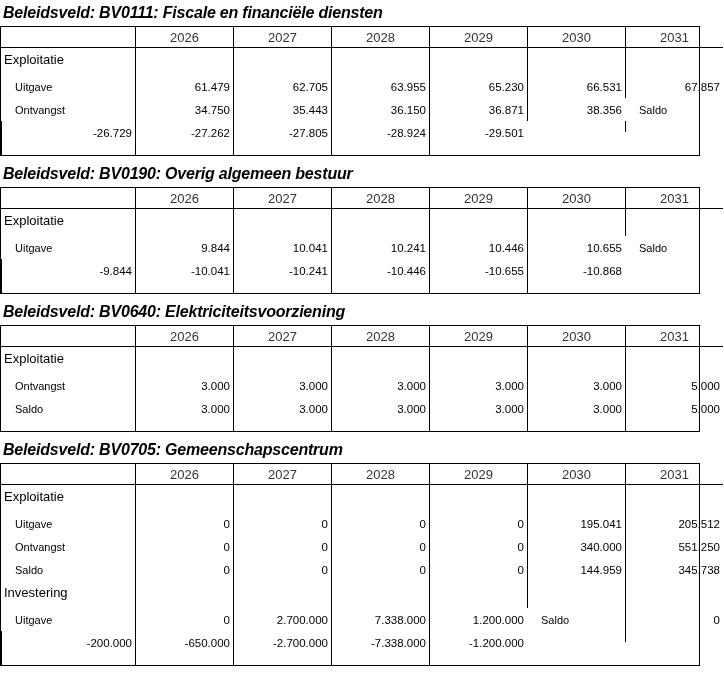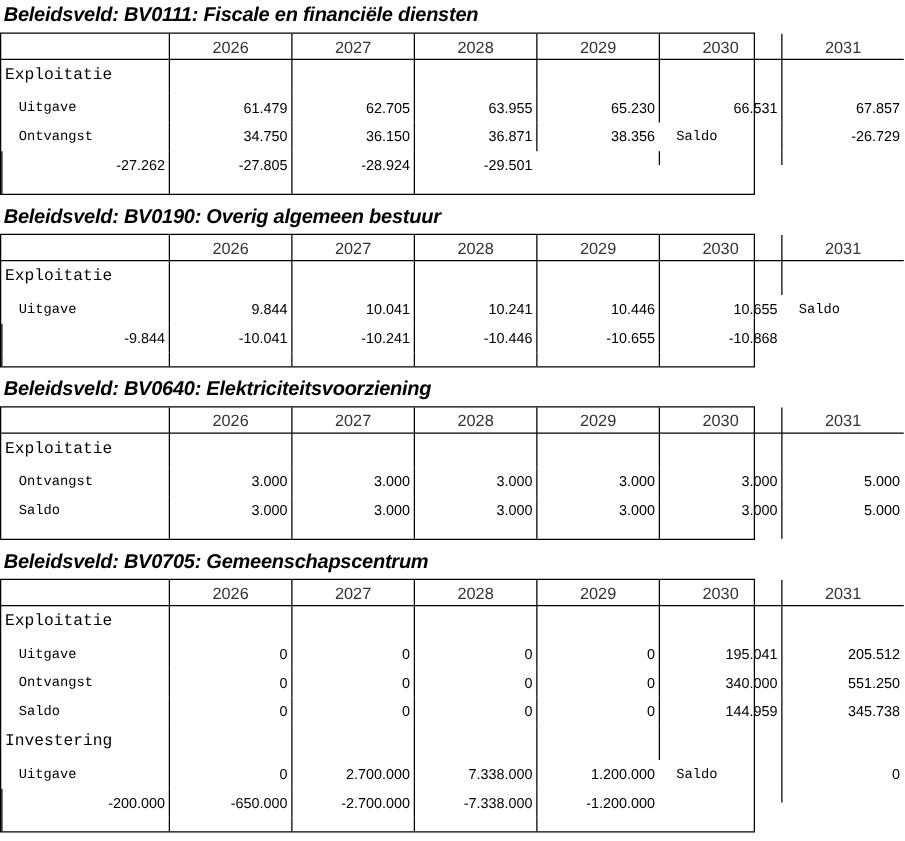--- a/index.html
+++ b/index.html
@@ -17,28 +17,28 @@
   .section-title {
     font-size: 16px;
     font-weight: 700;
     line-height: 19px;
     margin: 0 0 4px 3px;
     letter-spacing: -0.2px;
     color: #000000;
     font-style: italic;
   }
   .tbl {
-    width: 604px;
+    width: 700px;
     border: 1px solid #000000;
     display: grid;
     grid-template-columns: 134px repeat(6, 98px);
     background: #ffffff;
   }
   .cell { border-left: 1px solid #000000; overflow: hidden; }
-  .cell.first { border-left: none; font-family: Liberation Mono, monospace; }
+  .cell.first { border-left: none; }
   .hcell {
     border-bottom: 1px solid #000000;
     height: 21px;
     display: flex;
     align-items: center;
     justify-content: center;
     font-size: 13px;
     color: #333333;
   }
   .gcell {
@@ -81,20 +81,21 @@
         <div class="cell gcell"></div>
         <div class="cell dcell first label-item">Uitgave</div>
         <div class="cell dcell num">61.479</div>
         <div class="cell dcell num">62.705</div>
         <div class="cell dcell num">63.955</div>
         <div class="cell dcell num">65.230</div>
         <div class="cell dcell num">66.531</div>
         <div class="cell dcell num">67.857</div>
         <div class="cell dcell first label-item">Ontvangst</div>
         <div class="cell dcell num">34.750</div>
+        <div class="cell dcell num">35.443</div>
         <div class="cell dcell num">36.150</div>
         <div class="cell dcell num">36.871</div>
         <div class="cell dcell num">38.356</div>
         <div class="cell dcell first label-item">Saldo</div>
         <div class="cell dcell num">-26.729</div>
         <div class="cell dcell num">-27.262</div>
         <div class="cell dcell num">-27.805</div>
         <div class="cell dcell num">-28.924</div>
         <div class="cell dcell num">-29.501</div>
         <div class="cell spacer first"></div>

